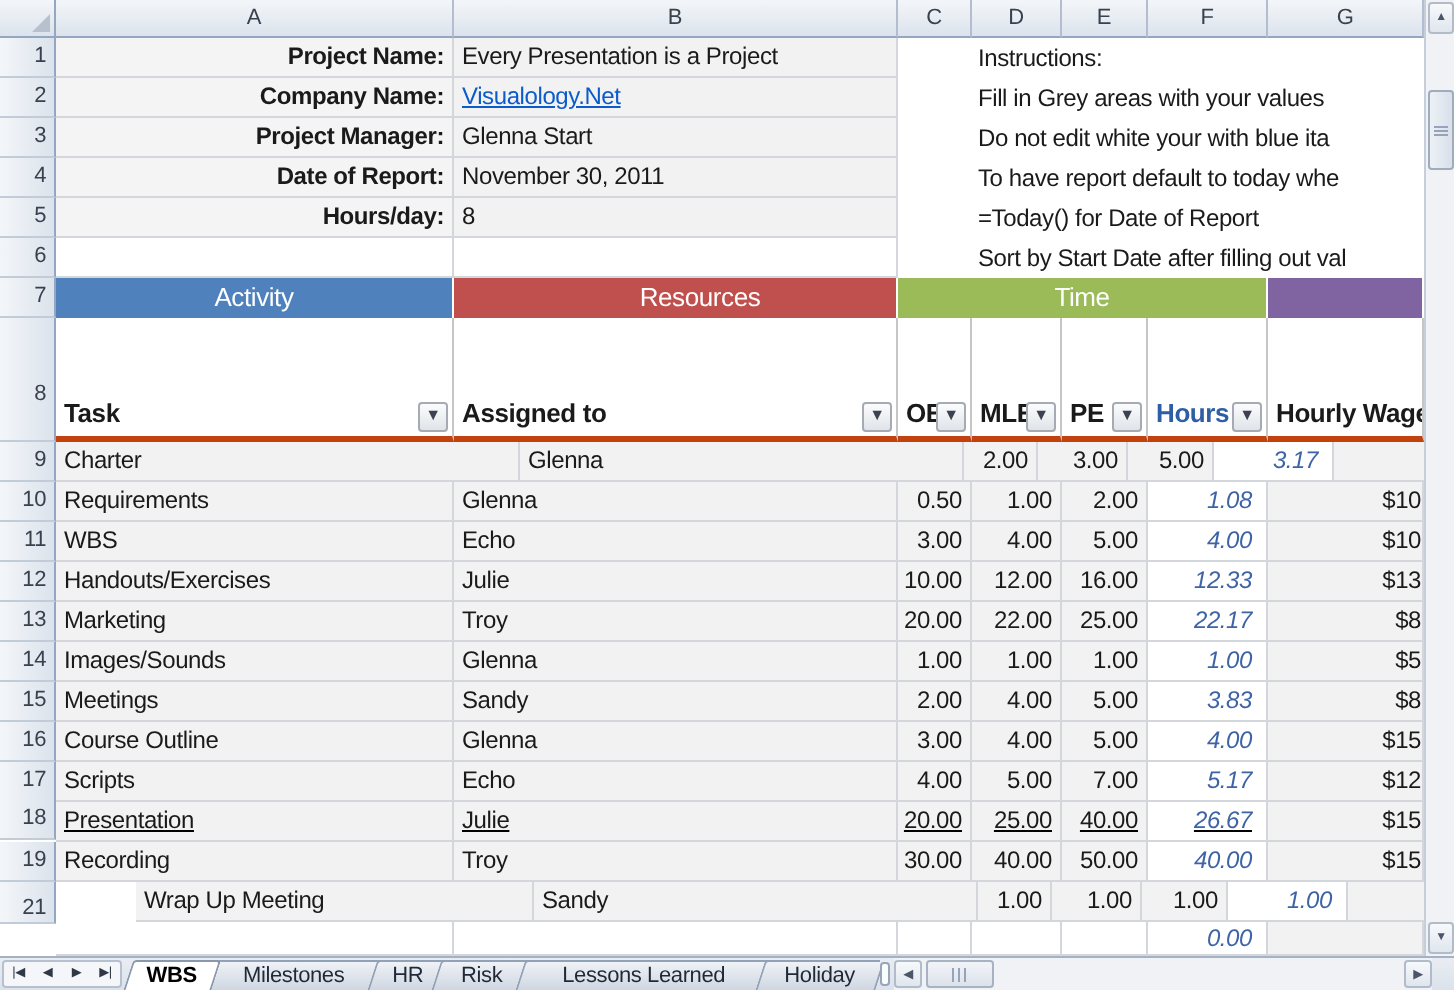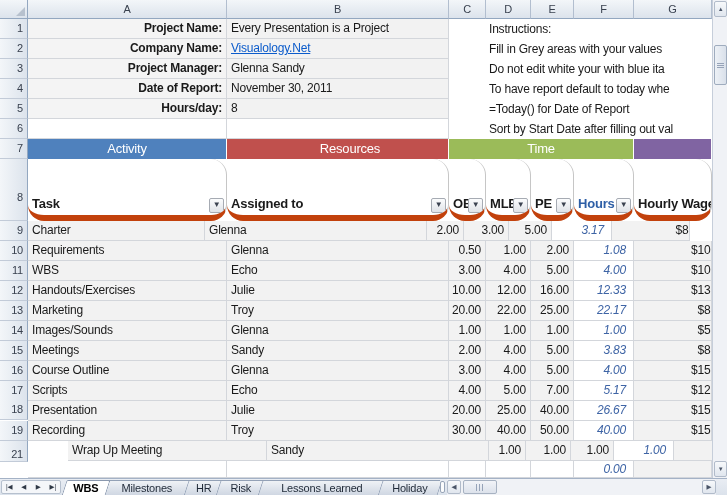--- a/index.html
+++ b/index.html
@@ -34,21 +34,21 @@
   .white{background:#fff;}
   .grey{background:#F2F2F2;}
   .num{text-align:right;padding-right:4px;}
   .hours{font-style:italic;color:#3E64A5;text-align:right;padding-right:7px;background:#fff;}
   .wage{position:relative;background:#F2F2F2;}
   .wage span{position:absolute;right:-6px;bottom:0;line-height:19px;}
   .band{box-sizing:border-box;height:20px;color:#fff;font-size:13px;text-align:center;
     line-height:19px;border-right:1px solid #fff;}
   .hdr{background:#fff;position:relative;display:flex;align-items:flex-end;
     font-weight:bold;font-size:13px;padding:0 0 2px 4px;
-    border-right:1px solid #C6C6C6;border-bottom:6px solid #c2410c;border-radius:16px;}
+    border-right:1px solid #C6C6C6;border-bottom:3px solid #c2410c;}
   .hdr.blue{color:#2E5FA6;}
   .fbtn{position:absolute;right:2px;bottom:2px;width:15px;height:15px;box-sizing:border-box;
     background:linear-gradient(#FBFCFD,#E0E3E8);border:1px solid #A6ABB3;border-radius:2px;
     font-size:8px;line-height:12px;text-align:center;color:#3B4250;font-weight:normal;}
   #instructions{position:absolute;left:461px;top:0;width:223px;overflow:hidden;background:#fff;}
   #instructions div{height:20px;line-height:20px;font-size:12px;color:#1A1A1A;white-space:nowrap;}
   
   #vscroll{position:absolute;left:712px;top:0;width:15px;height:478px;box-sizing:border-box;
     background:#F0F2F6;border-left:1px solid #C6CEDA;}
   .sbtn{position:absolute;left:1px;width:13px;height:16px;box-sizing:border-box;
@@ -129,21 +129,21 @@
         <div class="cell val" style="width: 222px;"><span>Every Presentation is a Project</span></div>
         <div class="cell noborder white" style="width: 263px;"></div>
       </div>
       <div class="row" style="height: 20px;">
         <div class="cell lbl" style="width: 199px;">Company Name:</div>
         <div class="cell val" style="width: 222px;"><span class="link">Visualology.Net</span></div>
         <div class="cell noborder white" style="width: 263px;"></div>
       </div>
       <div class="row" style="height: 20px;">
         <div class="cell lbl" style="width: 199px;">Project Manager:</div>
-        <div class="cell val" style="width: 222px;"><span>Glenna Sandy</span></div>
+        <div class="cell val" style="width: 222px;"><span>Glenna Start</span></div>
         <div class="cell noborder white" style="width: 263px;"></div>
       </div>
       <div class="row" style="height: 20px;">
         <div class="cell lbl" style="width: 199px;">Date of Report:</div>
         <div class="cell val" style="width: 222px;"><span>November 30, 2011</span></div>
         <div class="cell noborder white" style="width: 263px;"></div>
       </div>
       <div class="row" style="height: 20px;">
         <div class="cell lbl" style="width: 199px;">Hours/day:</div>
         <div class="cell val" style="width: 222px;"><span>8</span></div>
@@ -191,21 +191,21 @@
         </div>
         <div class="cell hdr blue" style="width: 60px;">
           <span>Hours</span>
           <span class="fbtn"><span>▼</span></span>
         </div>
         <div class="cell hdr" style="width: 78px;">
           <span>Hourly Wage</span>
         </div>
       </div>
       <div class="row" style="height: 20px;">
-        <div class="cell grey" style="width: 177px; padding-left: 4px;">Charter</div>
+        <div class="cell grey" style="width: 232px; padding-left: 4px;">Charter</div>
         <div class="cell grey" style="width: 222px; padding-left: 4px;">Glenna</div>
         <div class="cell grey num" style="width: 37px;">2.00</div>
         <div class="cell grey num" style="width: 45px;">3.00</div>
         <div class="cell grey num" style="width: 43px;">5.00</div>
         <div class="cell hours" style="width: 60px;">3.17</div>
         <div class="cell wage" style="width: 78px;">
           <span>$80</span>
         </div>
       </div>
       <div class="row" style="height: 20px;">
@@ -289,21 +289,21 @@
         <div class="cell grey" style="width: 199px; padding-left: 4px;">Scripts</div>
         <div class="cell grey" style="width: 222px; padding-left: 4px;">Echo</div>
         <div class="cell grey num" style="width: 37px;">4.00</div>
         <div class="cell grey num" style="width: 45px;">5.00</div>
         <div class="cell grey num" style="width: 43px;">7.00</div>
         <div class="cell hours" style="width: 60px;">5.17</div>
         <div class="cell wage" style="width: 78px;">
           <span>$120</span>
         </div>
       </div>
-      <div class="row" style="height: 20px;">
+      <div class="row" style="height: 20px; text-decoration: underline;">
         <div class="cell grey" style="width: 199px; padding-left: 4px;">Presentation</div>
         <div class="cell grey" style="width: 222px; padding-left: 4px;">Julie</div>
         <div class="cell grey num" style="width: 37px;">20.00</div>
         <div class="cell grey num" style="width: 45px;">25.00</div>
         <div class="cell grey num" style="width: 43px;">40.00</div>
         <div class="cell hours" style="width: 60px;">26.67</div>
         <div class="cell wage" style="width: 78px;">
           <span>$150</span>
         </div>
       </div>

